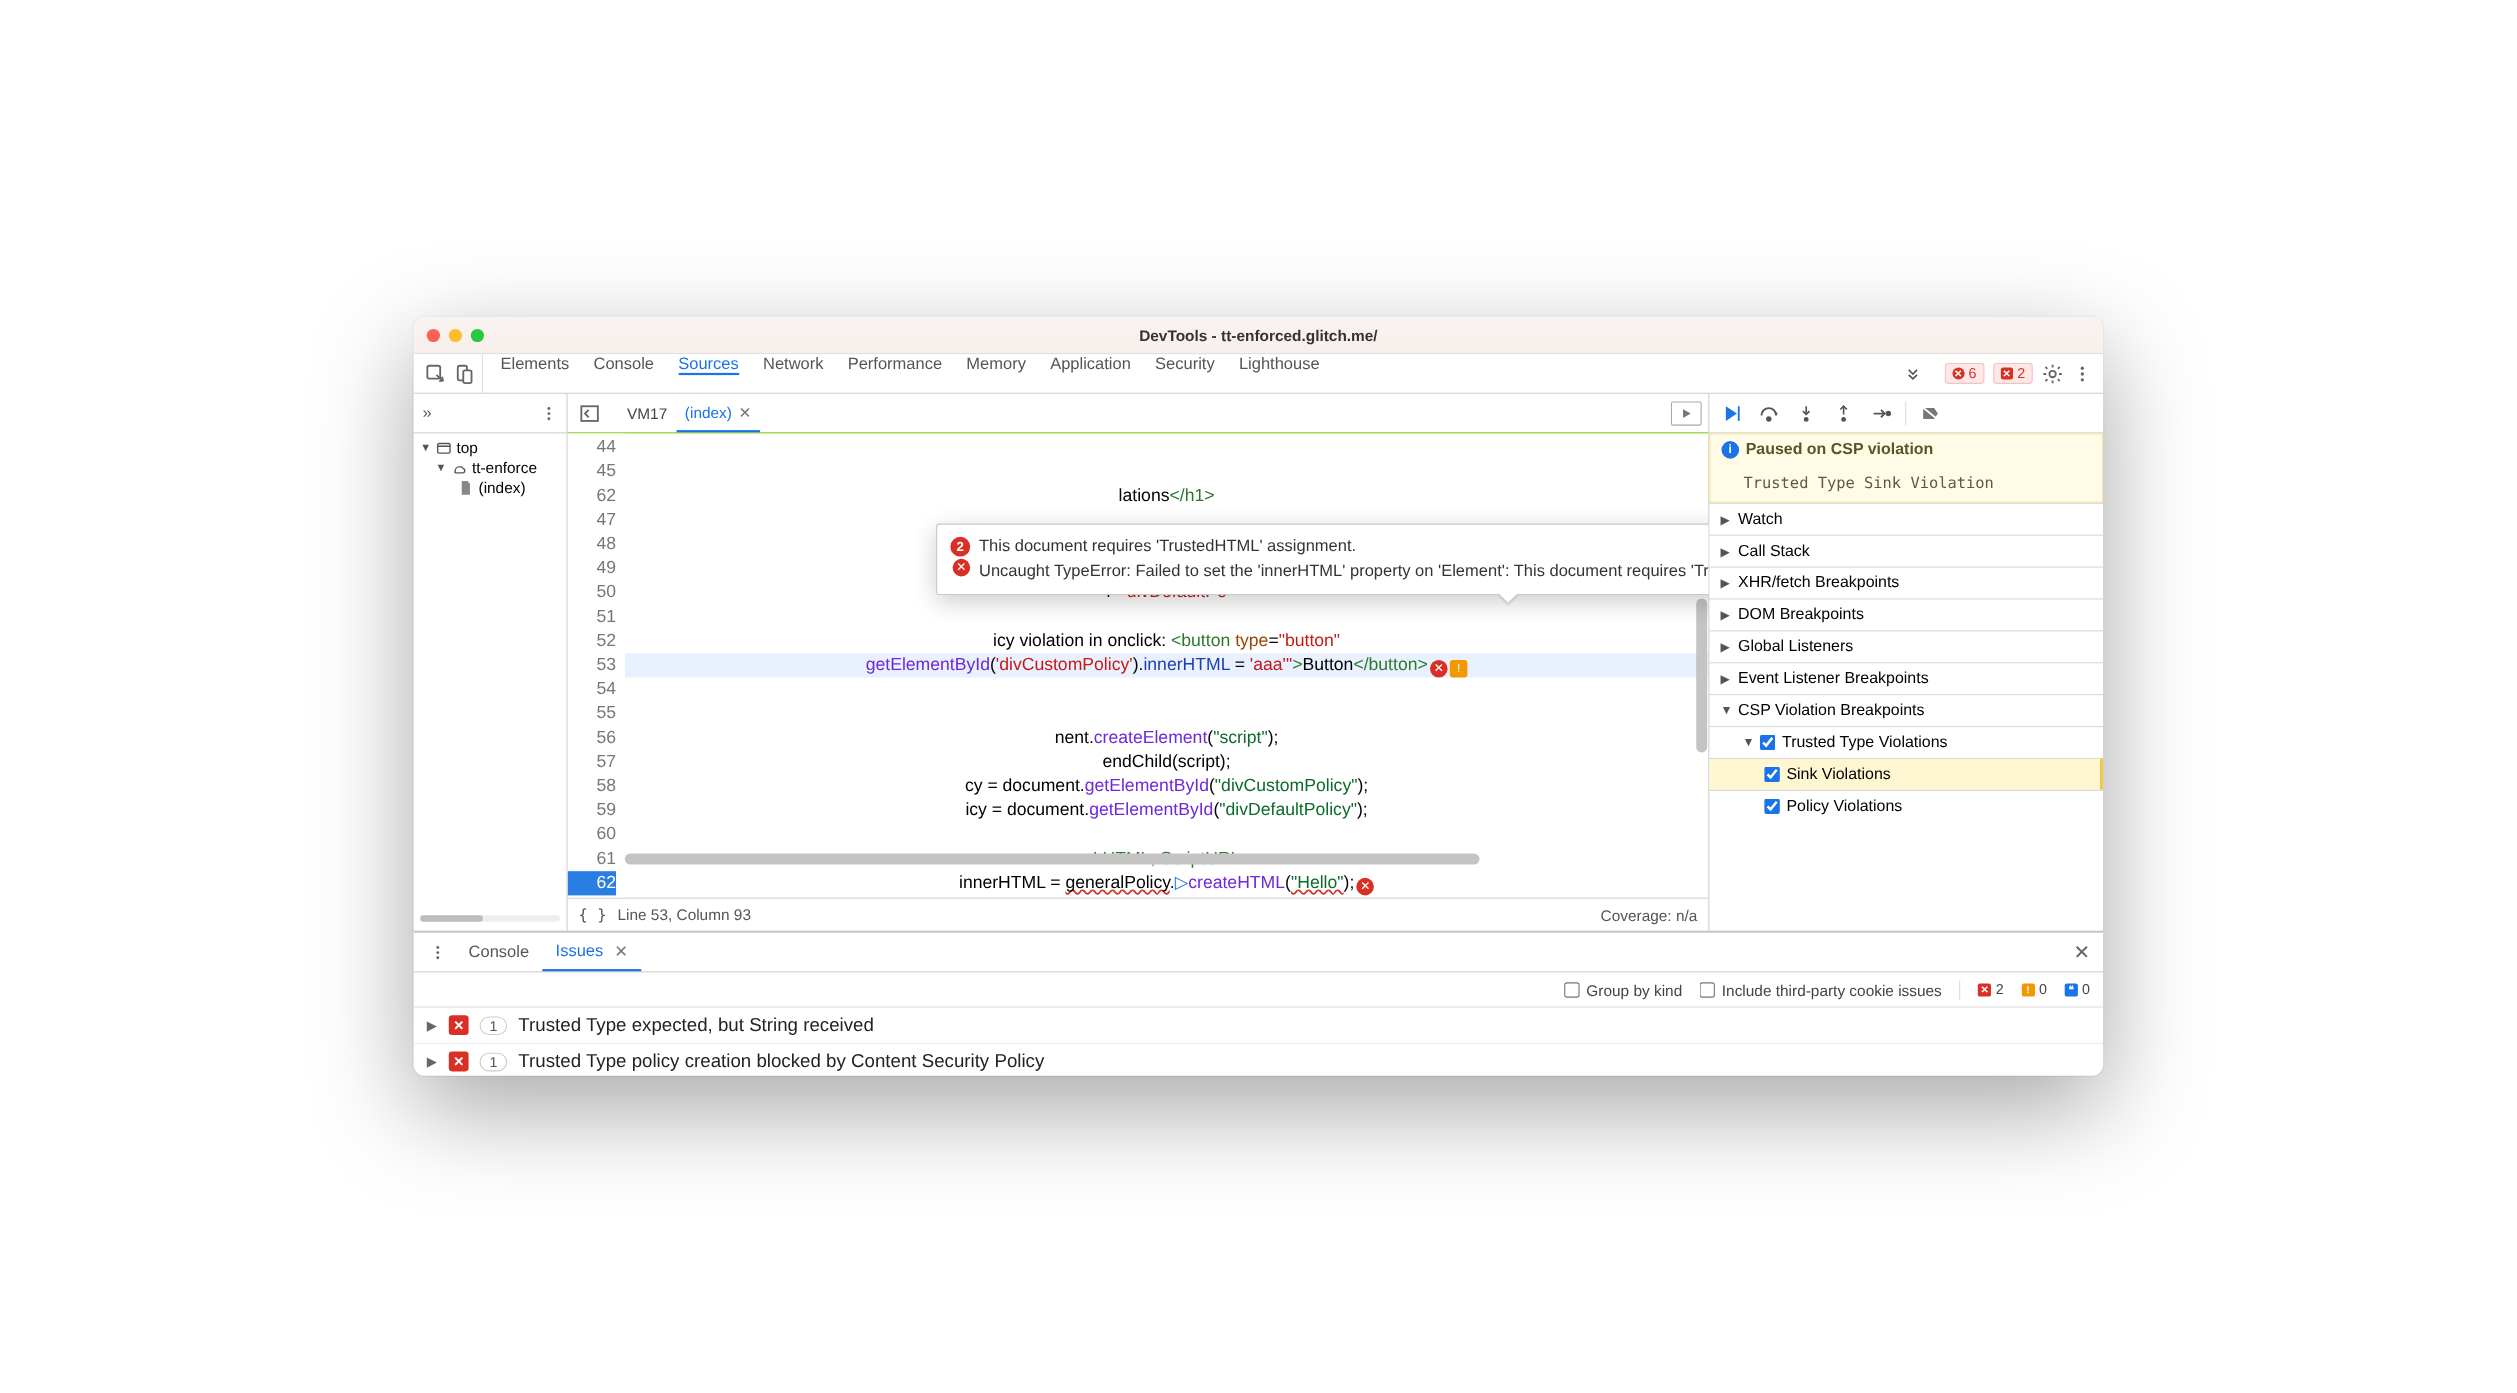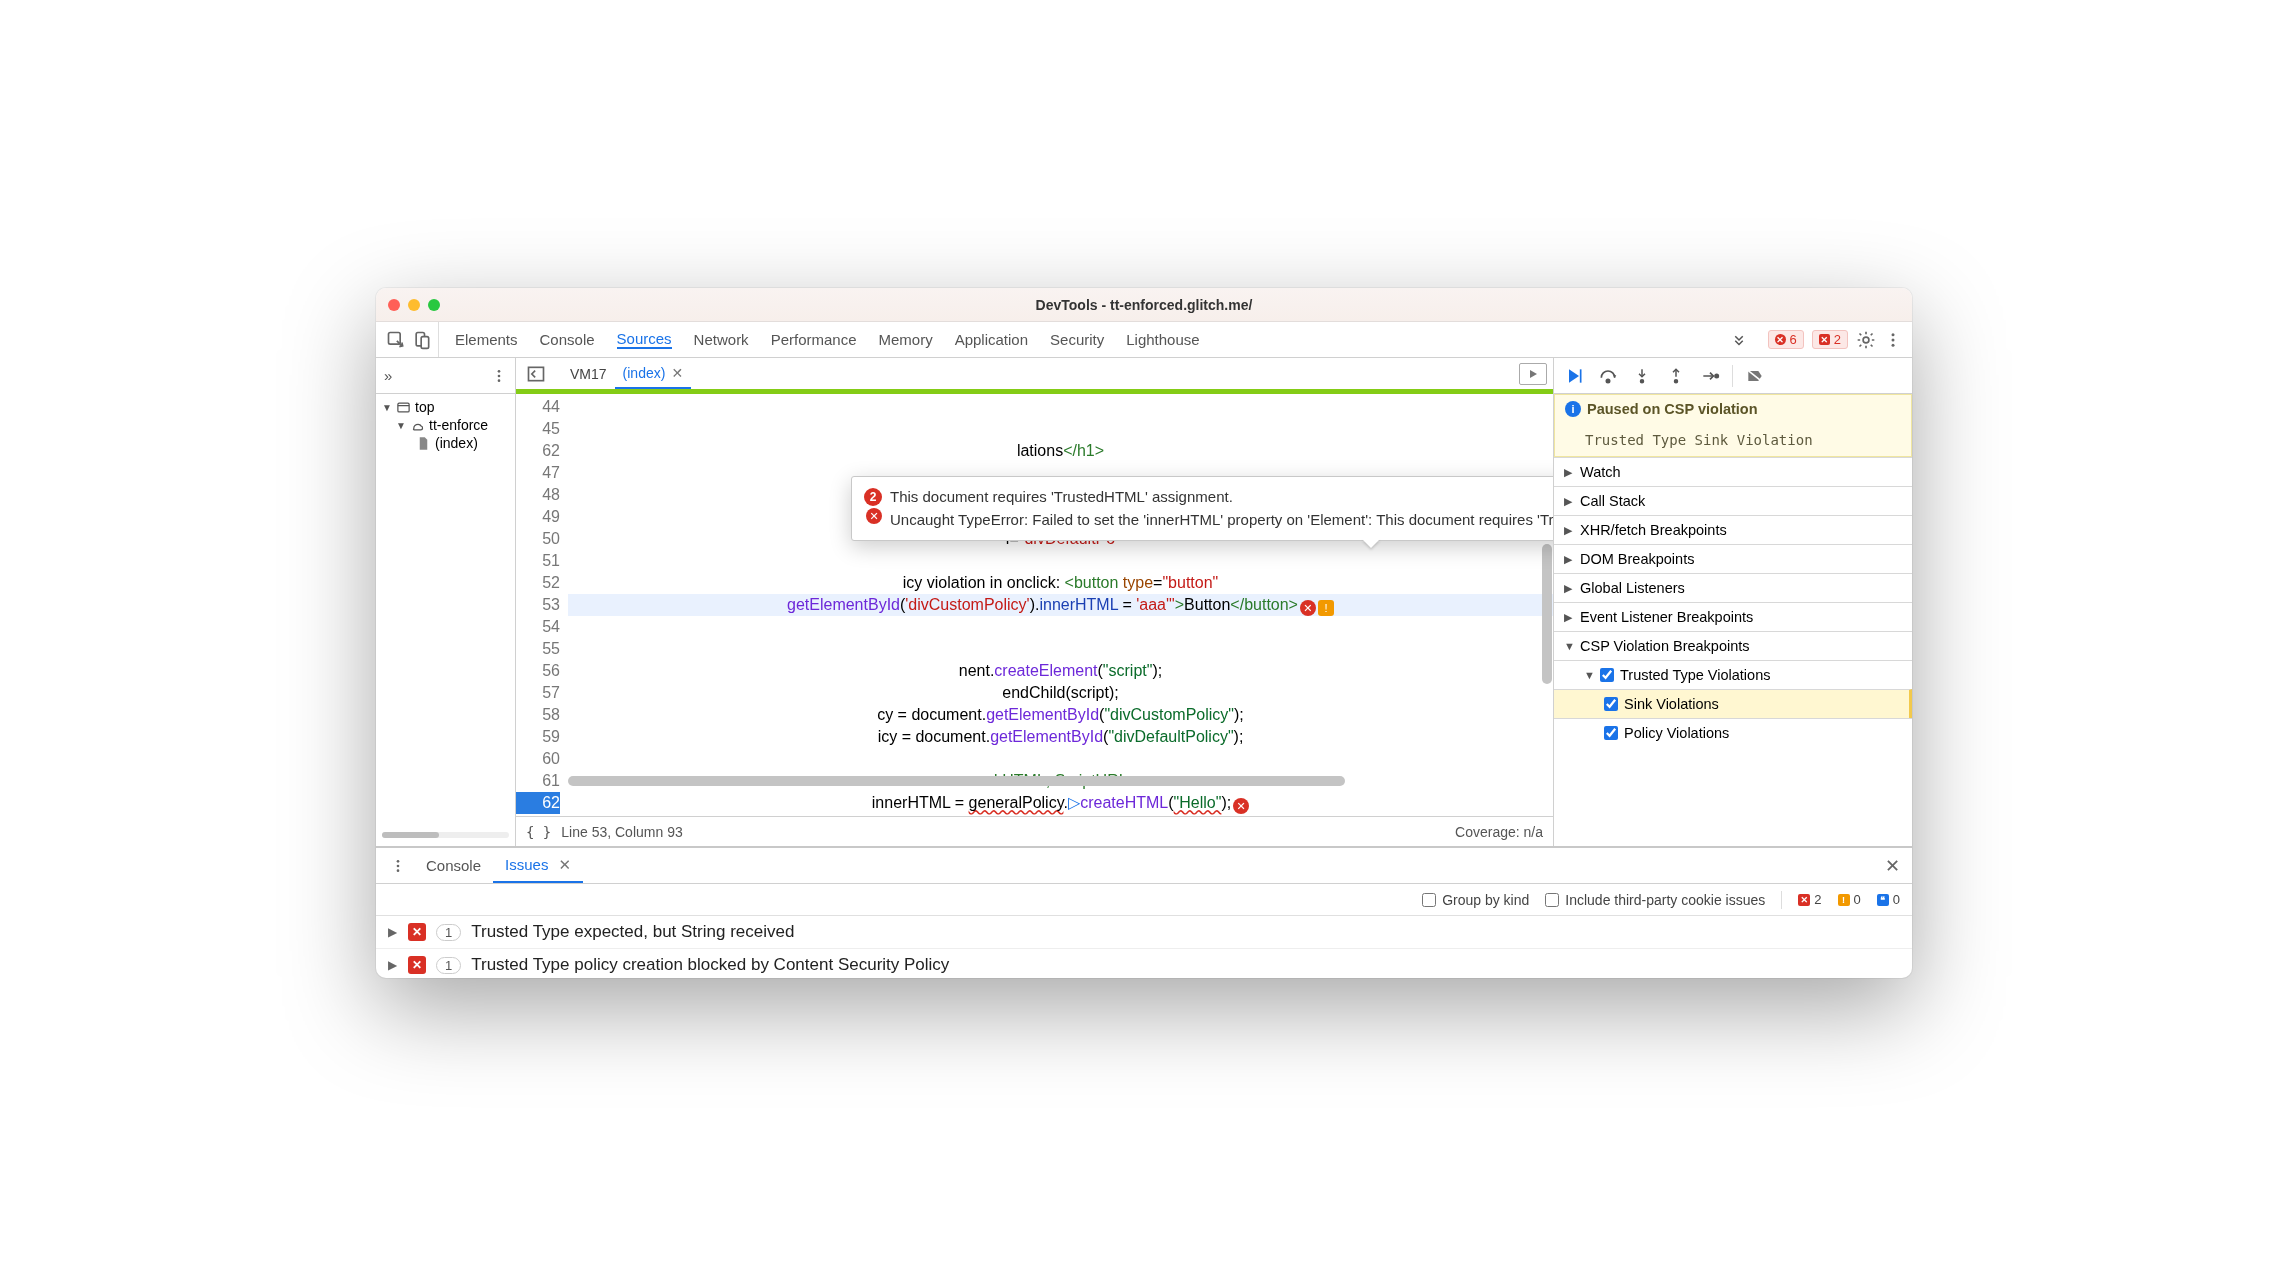--- a/index.html
+++ b/index.html
@@ -12,21 +12,21 @@
 .traffic { position: absolute; left: 12px; display: flex; gap: 8px; }
 .traffic span { width: 12px; height: 12px; border-radius: 50%; }
 .tl-red { background: #ff5f57; }
 .tl-yellow { background: #febc2e; }
 .tl-green { background: #28c840; }
 
 
 .tabs-row { height: 36px; border-bottom: 1px solid #d0d0d0; display: flex; align-items: stretch; font-size: 15px; color: #444; }
 .tabs-left { display: flex; align-items: center; gap: 6px; padding: 0 6px 0 10px; border-right: 1px solid #dedede; }
 .tabs-left svg { width: 20px; height: 20px; }
-.main-tabs { display: flex; align-items: center; flex: 1; gap: 22px; padding-left: 16px; }
+.main-tabs { display: flex; align-items: flex-start; flex: 1; gap: 22px; padding-left: 16px; }
 .main-tabs .tab { display: flex; align-items: center; color: #555; cursor: pointer; }
 .main-tabs .tab.active { color: #1a73e8; border-bottom: 2px solid #1a73e8; font-weight: 500; }
 .overflow { display: flex; align-items: center; padding: 0 10px; }
 .right-icons { display: flex; align-items: center; gap: 8px; padding: 0 10px; }
 .badge { display: inline-flex; align-items: center; gap: 4px; background: #fce8e6; color: #d93025; border: 1px solid #f3c3bf; border-radius: 3px; padding: 1px 6px; font-size: 13px; font-weight: 500; }
 .badge .ic { width: 11px; height: 11px; background: #d93025; display: inline-flex; align-items: center; justify-content: center; color: #fff; font-size: 9px; font-weight: bold; border-radius: 2px; }
 .badge.oct .ic { border-radius: 50%; }
 .gear, .kebab { color: #666; }
 
 
@@ -39,21 +39,21 @@
 .nav-tree { padding: 4px 0; font-size: 14px; }
 .tree-row { display: flex; align-items: center; gap: 4px; padding: 1px 4px 1px 6px; white-space: nowrap; overflow: hidden; }
 .tree-row.indent1 { padding-left: 20px; }
 .tree-row.indent2 { padding-left: 40px; }
 .tri { font-size: 10px; color: #555; width: 10px; display: inline-block; }
 .nav-scrollbar { height: 6px; background: #eee; border-radius: 3px; margin: auto 6px 8px 6px; }
 .nav-thumb { height: 6px; width: 45%; background: #bdbdbd; border-radius: 3px; }
 
 
 .center { flex: 1; display: flex; flex-direction: column; min-width: 0; border-right: 1px solid #d0d0d0; }
-.file-tabs { height: 36px; border-bottom: 5px solid #84cc16; display: flex; align-items: center; justify-content: space-between; padding: 0 6px; }
+.file-tabs { height: 36px; border-bottom: 1px solid #84cc16; display: flex; align-items: center; justify-content: space-between; padding: 0 6px; }
 .file-tabs-left { display: flex; align-items: stretch; gap: 12px; height: 100%; }
 .ft-nav { display: flex; align-items: center; gap: 2px; color: #666; padding: 0 4px; }
 .ftab { display: flex; align-items: center; gap: 6px; padding: 0 8px; font-size: 14px; color: #444; cursor: pointer; }
 .ftab.active { color: #1a73e8; border-bottom: 2px solid #1a73e8; }
 .ftab .close { color: #777; font-size: 14px; }
 .runbox { width: 28px; height: 22px; border: 1px solid #aaa; border-radius: 2px; display: flex; align-items: center; justify-content: center; color: #666; }
 
 .editor { flex: 1; display: flex; font-family: Menlo, Consolas, monospace; font-size: 16px; min-height: 0; position: relative; overflow: hidden; }
 .gutter { width: 52px; background: #fff; text-align: right; color: #777; padding: 2px 8px 0 0; line-height: 22px; }
 .gutter .bp { background: #2a7de1; color: #fff; }

